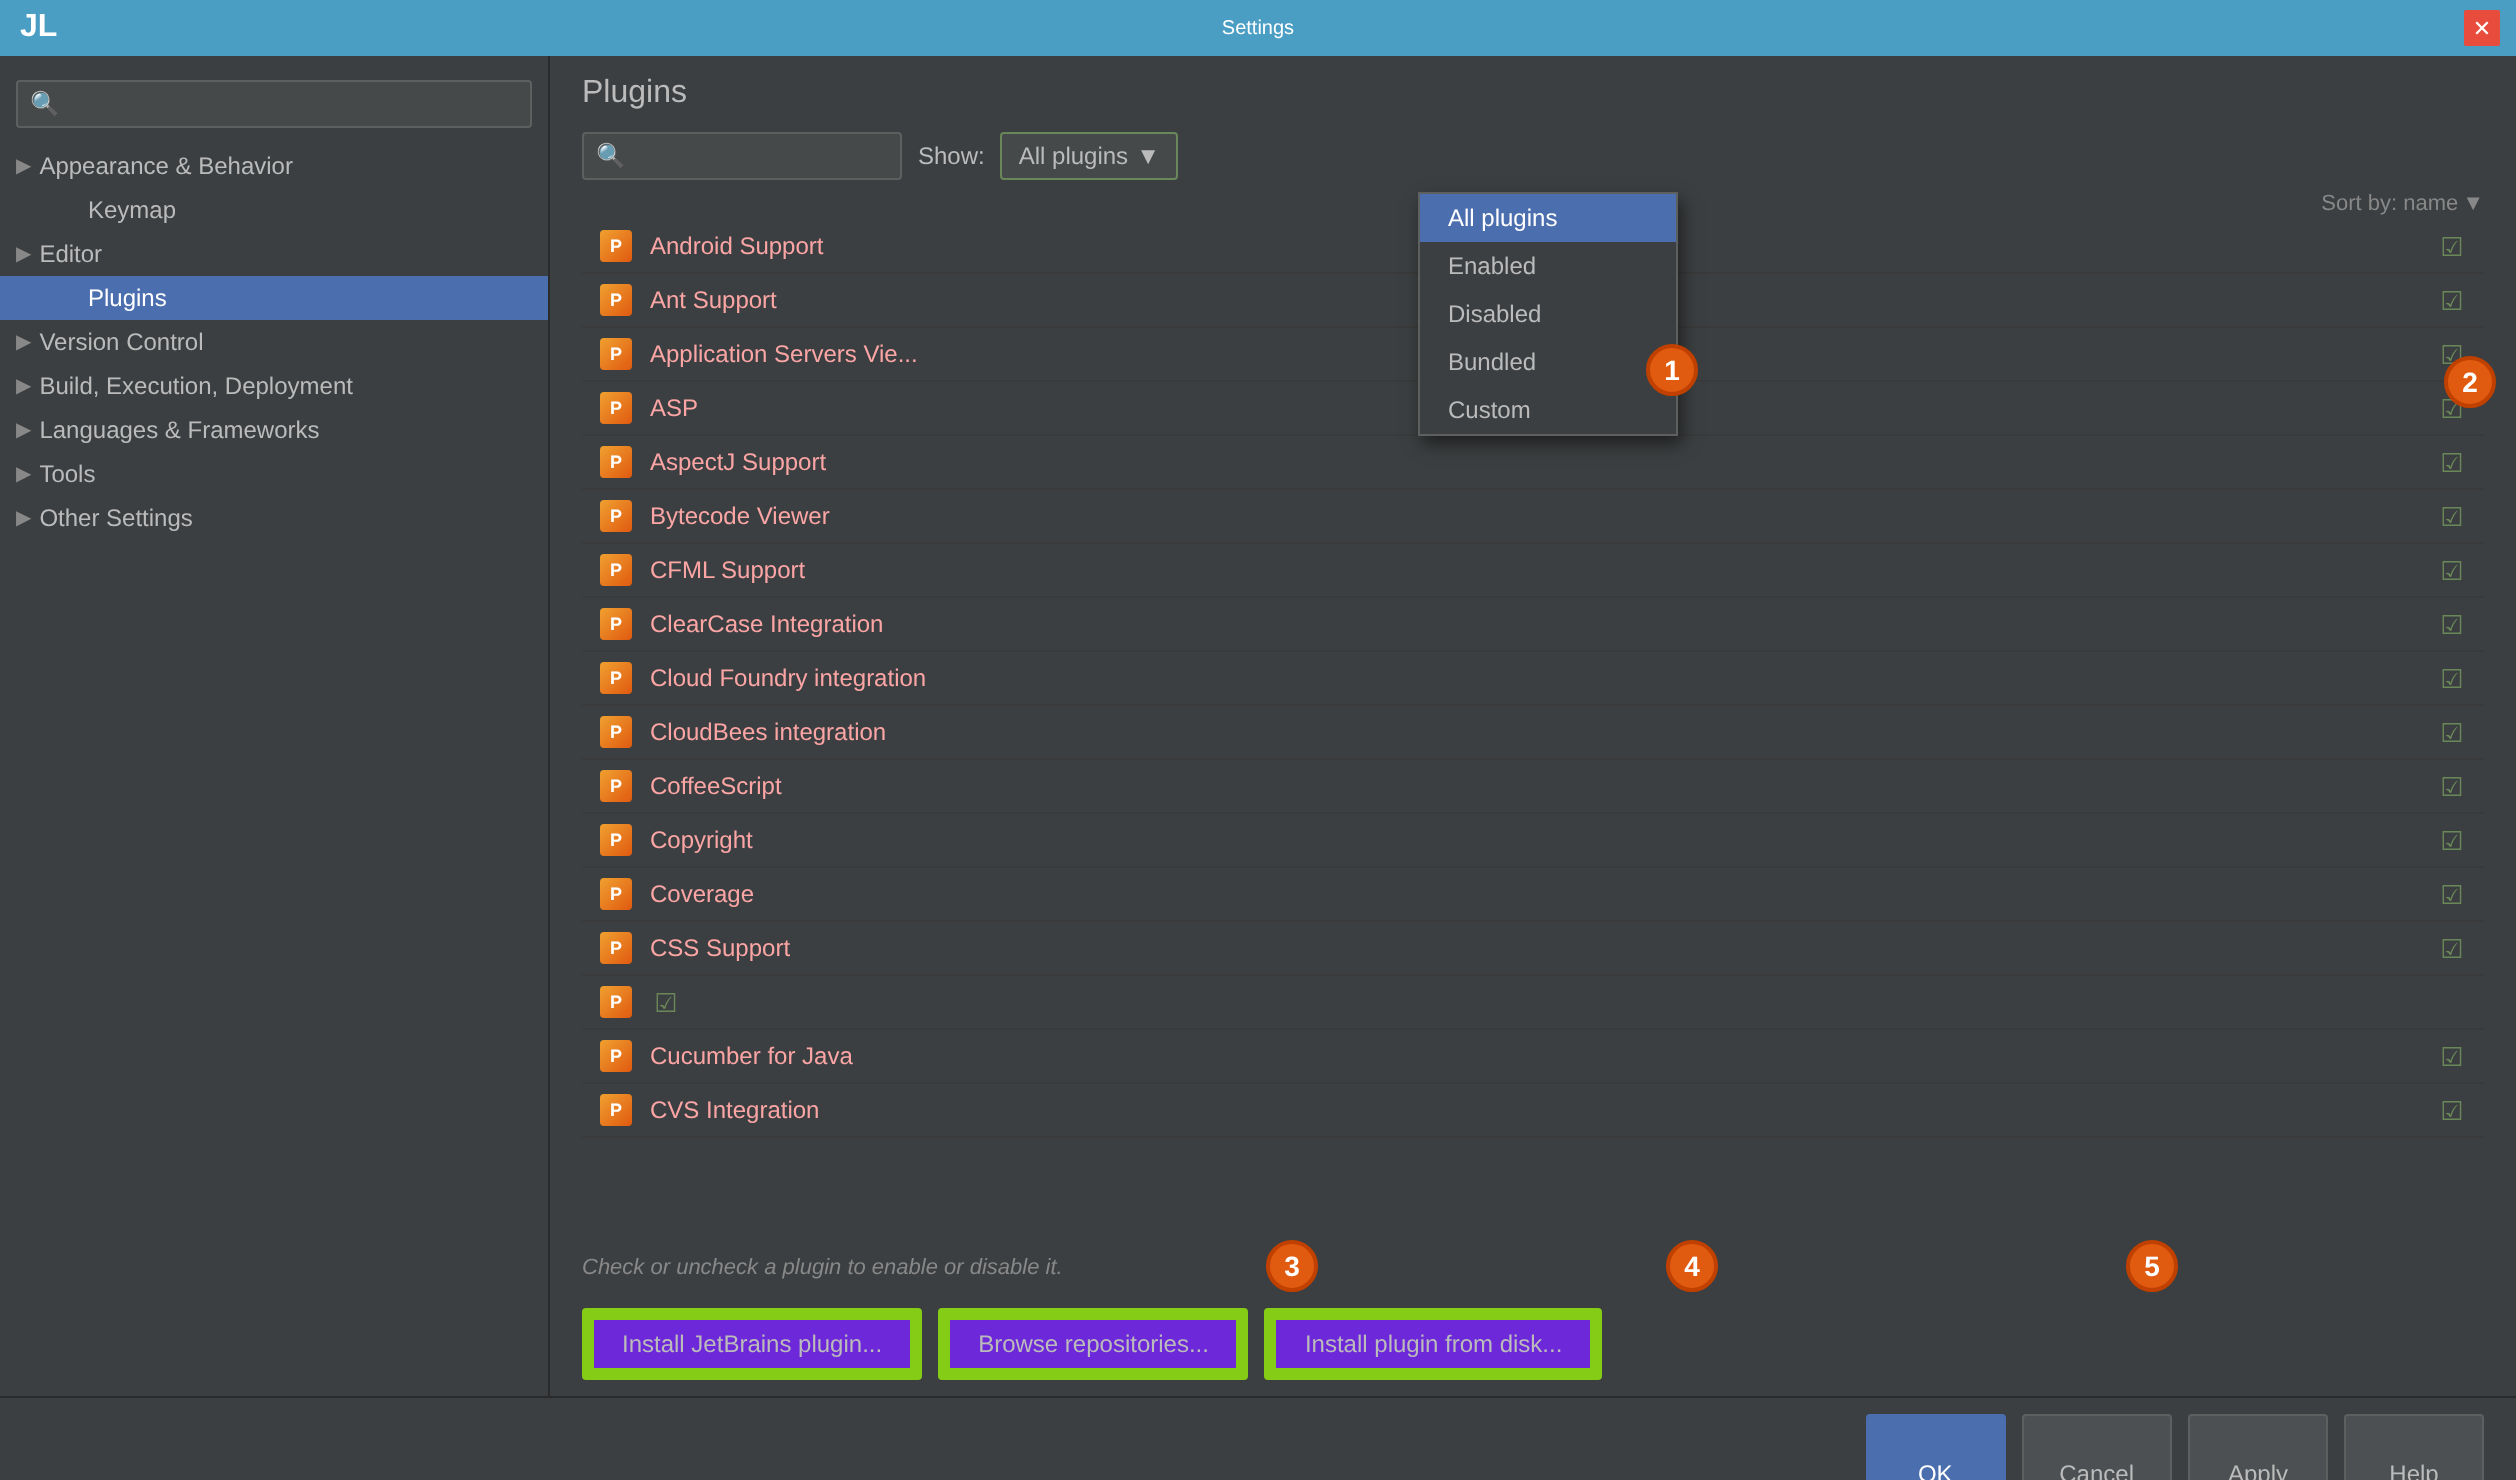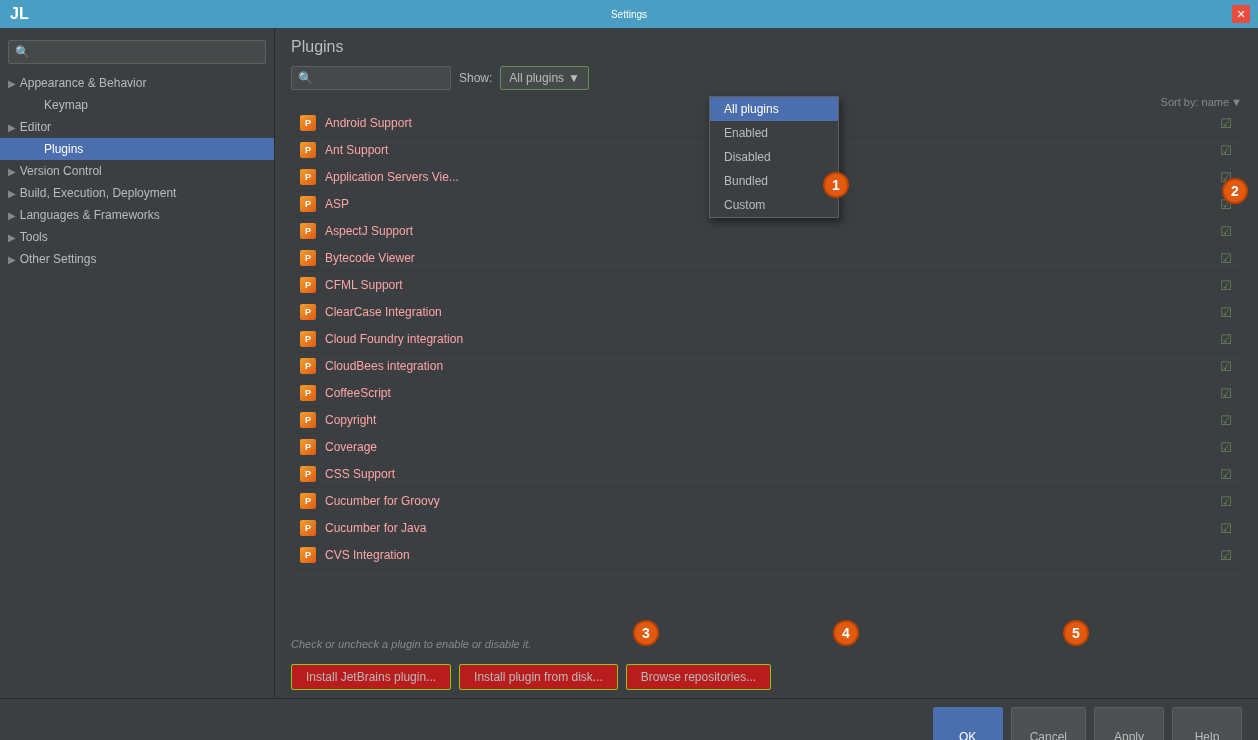--- a/index.html
+++ b/index.html
@@ -252,22 +252,22 @@
       font-style: italic;
     }
 
     
     .bottom-buttons {
       display: flex;
       padding: 8px 16px;
       gap: 8px;
     }
     .action-btn {
-      background: #b91c1c;
-      border: 1px solid #84cc16;
+      background: #6d28d9;
+      border: 6px solid #84cc16;
       color: #bbbbbb;
       padding: 5px 14px;
       font-size: 12px;
       cursor: pointer;
       border-radius: 2px;
     }
 
     
     .dialog-footer {
       background: #3c3f41;
@@ -493,21 +493,20 @@
           <div class="plugin-icon">
             <div class="plugin-icon-img">P</div>
           </div>
           <span class="plugin-name">CSS Support</span>
           <div class="plugin-checkbox">☑</div>
         </div>
         <div class="plugin-row">
           <div class="plugin-icon">
             <div class="plugin-icon-img">P</div>
           </div>
-          <span class="plugin-name">Cucumber for Groovy</span>
           <div class="plugin-checkbox">☑</div>
         </div>
         <div class="plugin-row">
           <div class="plugin-icon">
             <div class="plugin-icon-img">P</div>
           </div>
           <span class="plugin-name">Cucumber for Java</span>
           <div class="plugin-checkbox">☑</div>
         </div>
         <div class="plugin-row">
@@ -519,24 +518,24 @@
         </div>
       </div>
 
     <div class="bottom-hint">Check or uncheck a plugin to enable or disable it.</div>
 
     <div class="bottom-buttons">
       <button class="action-btn">
         <span>Install JetBrains plugin...</span>
       </button>
       <button class="action-btn">
-        <span>Install plugin from disk...</span>
+        <span>Browse repositories...</span>
       </button>
       <button class="action-btn">
-        <span>Browse repositories...</span>
+        <span>Install plugin from disk...</span>
       </button>
 
       <div class="badge" style="position:absolute; left:358px; bottom:52px; z-index:200;">3</div>
       <div class="badge" style="position:absolute; left:558px; bottom:52px; z-index:200;">4</div>
       <div class="badge" style="position:absolute; left:788px; bottom:52px; z-index:200;">5</div>
     </div>
 
   </div>
 </div>
 

